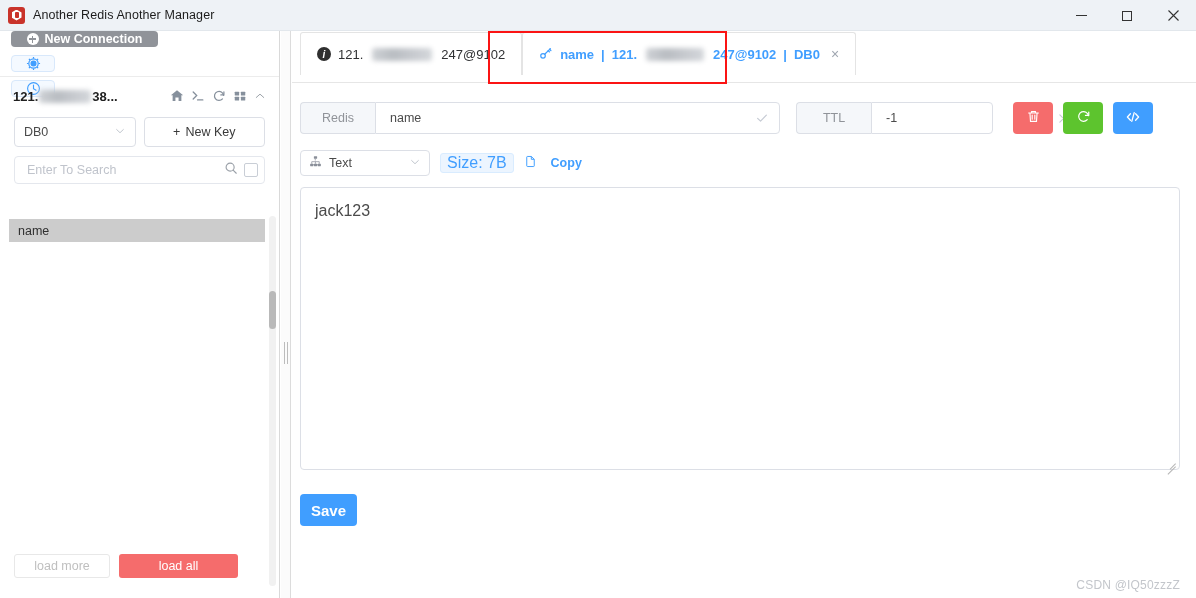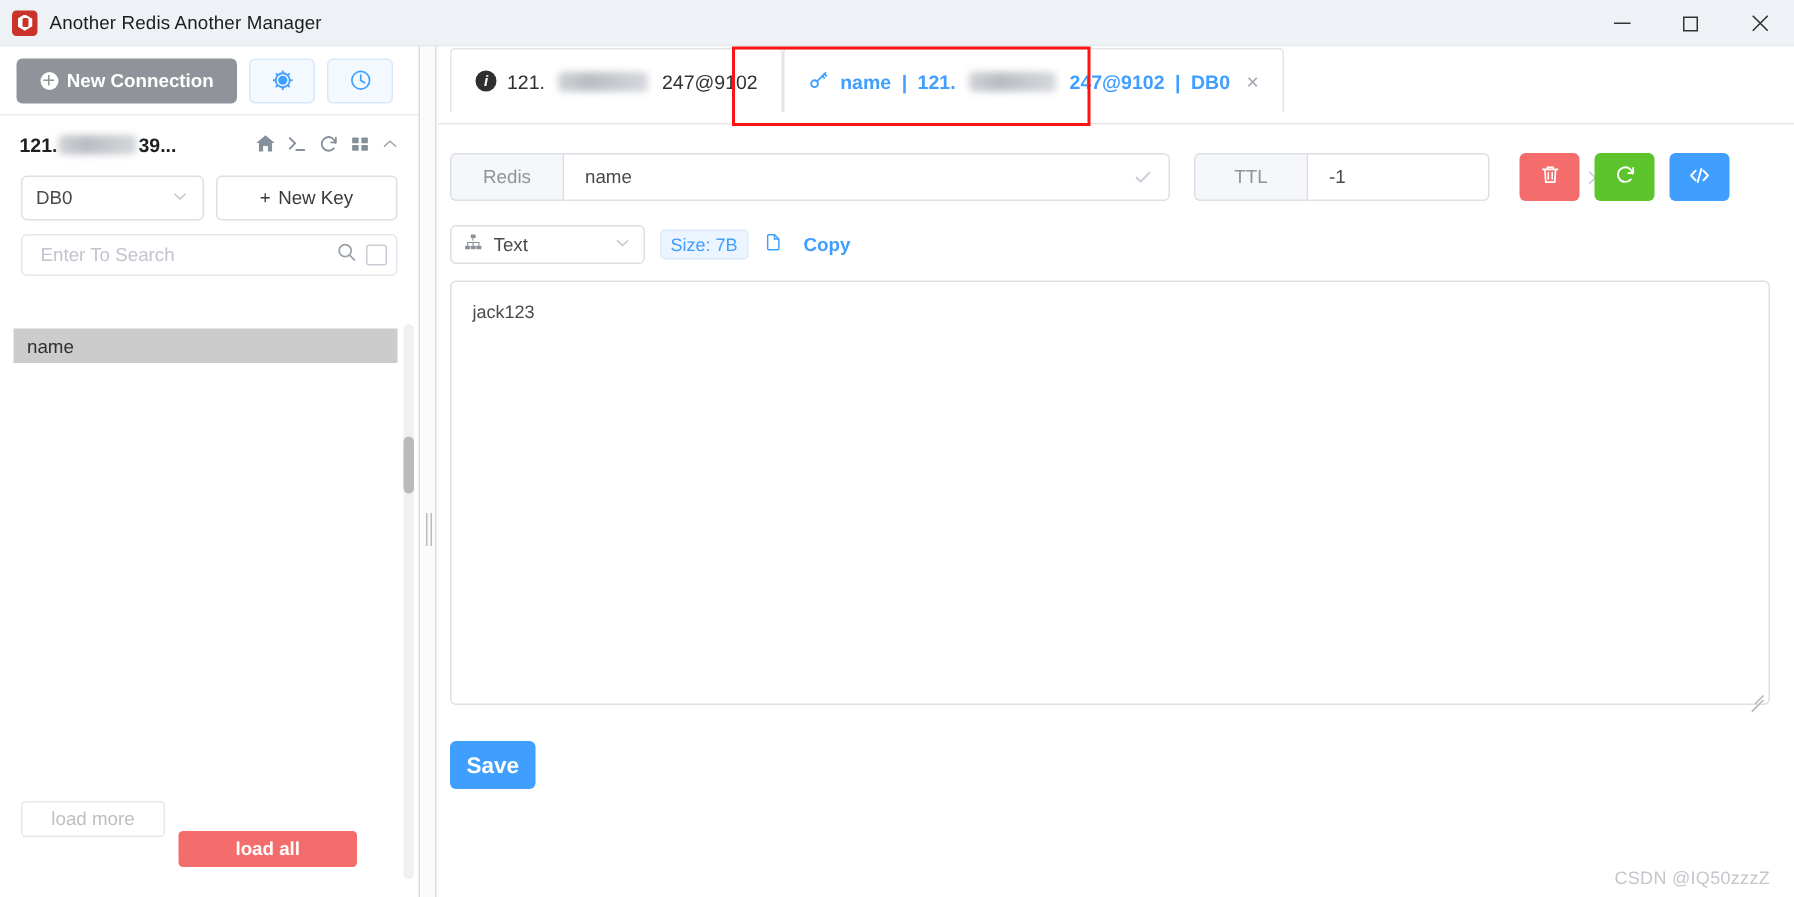--- a/index.html
+++ b/index.html
@@ -56,23 +56,24 @@
   .wc-max { width: 10px; height: 10px; border: 1px solid #333; display: block; }
   .wc-close svg { display: block; }
 
   
   .left-panel {
     position: absolute; left: 0; top: 31px; width: 280px; height: 567px;
     background: #ffffff;
     border-right: 1px solid #d9d9d9;
   }
   .conn-toolbar {
-    height: 46px; display: flex; align-items: center; gap: 8px;
+    height: 46px; display: flex; gap: 8px;
     padding: 0 10px 0 11px;
     border-bottom: 1px solid #ececec;
+    flex-direction: column;
   }
   .btn-new-connection {
     width: 147px; height: 30px;
     background: #909399; color: #ffffff;
     border: none; border-radius: 4px;
     font-size: 12.5px; font-weight: bold;
     display: flex; align-items: center; justify-content: center; gap: 6px;
     cursor: pointer;
     font-family: "Liberation Sans", sans-serif;
   }
@@ -168,23 +169,23 @@
     position: absolute; left: 14px; bottom: 20px; display: flex; gap: 9px;
   }
   .btn-load-more {
     width: 96px; height: 24px; border: 1px solid #e8e8e8; border-radius: 3px;
     background: #fff; color: #bfbfbf; font-size: 12.5px;
     display: flex; align-items: center; justify-content: center;
     cursor: pointer; font-family: "Liberation Sans", sans-serif;
   }
   .btn-load-all {
     width: 119px; height: 24px; border: none; border-radius: 3px;
-    background: #f56c6c; color: #fff; font-size: 12.5px; font-weight: bold;
-    display: flex; align-items: center; justify-content: center;
-    cursor: pointer; font-family: "Liberation Sans", sans-serif; margin-top: 20px;
+    background: #f56c6c; color: #fff; font-size: 12.5px; font-weight: normal;
+    display: flex; align-items: center; justify-content: center;
+    cursor: pointer; font-family: "Liberation Sans", sans-serif;
   }
 
   
   .splitter {
     position: absolute; left: 281px; top: 31px; width: 10px; height: 567px;
     background: #fbfbfb; border-right: 1px solid #dcdcdc;
     cursor: col-resize;
   }
   .splitter .grip {
     position: absolute; left: 3px; top: 311px; width: 4px; height: 22px;
@@ -269,36 +270,36 @@
   }
   .type-select {
     width: 130px; height: 26px; border: 1px solid #dcdfe6; border-radius: 4px;
     display: flex; align-items: center; padding: 0 8px; gap: 7px;
     font-size: 12.5px; color: #4a4a4a; background: #fff; cursor: pointer;
   }
   .type-select .chev { margin-left: auto; color: #bfc4cc; }
   .size-tag {
     height: 20px; padding: 0 6px; border-radius: 3px;
     background: #ecf5ff; border: 1px solid #d9ecff; color: #409eff;
-    font-size: 12px; display: flex; align-items: center;
+    font-size: 16px; display: flex; align-items: center;
   }
   .copy-link {
     display: flex; align-items: center; gap: 14px;
     color: #409eff; font-size: 12.5px; font-weight: bold; cursor: pointer;
   }
 
   
   .value-area {
     margin: 11px 0 0 8px; width: 880px; height: 283px;
     border: 1px solid #dcdfe6; border-radius: 4px;
     background: #fff; position: relative;
   }
   .value-area textarea {
     width: 100%; height: 100%; border: none; outline: none; resize: none;
-    padding: 12px 14px; font-size: 12px; color: #4b4b4b;
+    padding: 12px 14px; font-size: 16px; color: #4b4b4b;
     background: transparent; border-radius: 4px;
     font-family: "Liberation Sans", sans-serif; line-height: 1.4;
   }
   .resize-grip {
     position: absolute; right: 2px; bottom: 2px; width: 12px; height: 12px;
     pointer-events: none;
   }
   .resize-grip::before, .resize-grip::after {
     content: ""; position: absolute; background: #b6b6b6; height: 1px;
     transform-origin: right bottom;
@@ -361,21 +362,21 @@
           <circle cx="8" cy="8" r="6.3"></circle>
           <path d="M8 4.3V8.2l2.7 1.6" stroke-linecap="round"></path>
         </svg>
       </div>
     </div>
 
     <div class="conn-header">
       <div class="conn-name">
         <span>121.</span>
         <span class="blur-chip" style="width:52px"></span>
-        <span>39...</span>
+        <span>38...</span>
       </div>
       <div class="conn-icons">
         <span class="ci">
           <svg width="14" height="14" viewBox="0 0 16 16" fill="#86909c">
               <path d="M8 1.4 1 7.2h2v6.5h3.2V9.6h3.6v4.1H13V7.2h2L8 1.4z"></path>
             </svg>
         </span>
         <span class="ci">
           <svg width="14" height="14" viewBox="0 0 16 16" fill="none" stroke="#86909c" stroke-width="1.5" stroke-linecap="round">
             <path d="M2.5 3.5 6.5 7.5 2.5 11.5"></path>

